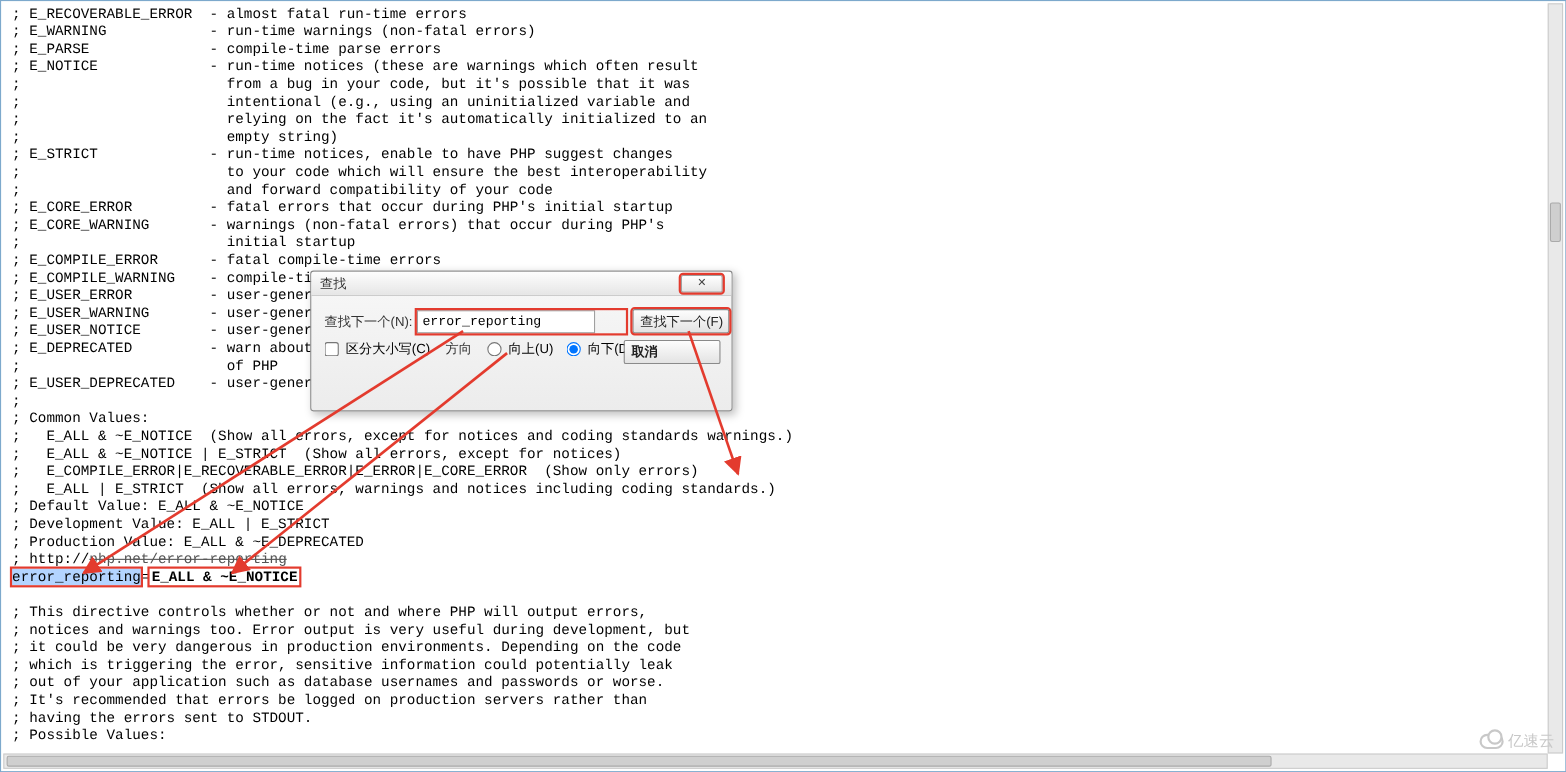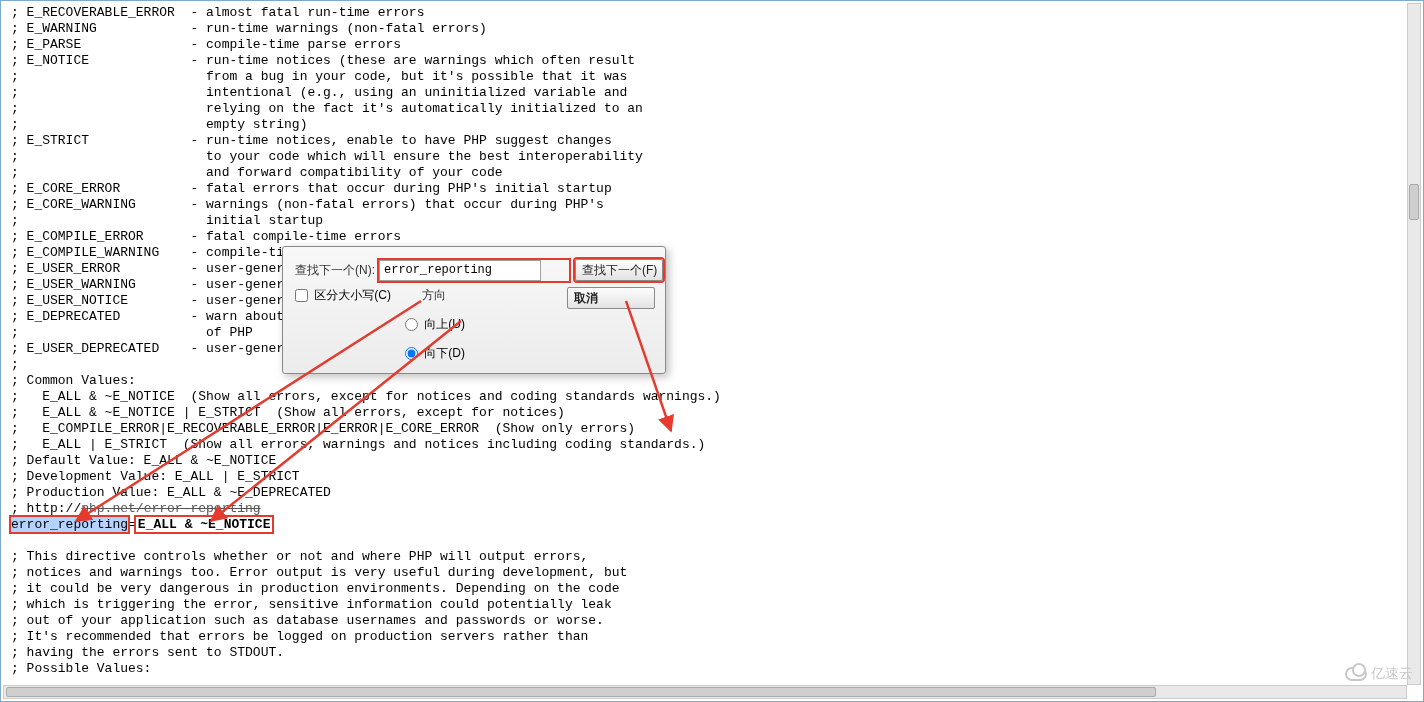--- a/index.html
+++ b/index.html
@@ -96,21 +96,21 @@
   }
   .input-wrap { outline: 2px solid #e33b2e; outline-offset: 0; display:inline-block; }
   .dlg-btn {
     height: 22px; border: 1px solid #8a8a8a; border-radius: 2px;
     background: linear-gradient(#fdfdfd,#e3e3e3);
     font-size: 12px; color: #222; padding: 0 6px; white-space: nowrap;
     display: flex; align-items: center; justify-content: flex-start;
   }
   .btn-next { outline: 2px solid #e33b2e; outline-offset: 0; }
   .dlg-row2 { grid-column: 1 / span 3; display: flex; gap: 14px; }
-  .dlg-dir { display: flex; align-items: center; gap: 12px; flex-direction: column; }
+  .dlg-dir { display: flex; align-items: center; gap: 12px; }
   .dlg-dir .grp { font-size: 12px; color: #333; margin-right: 2px; }
   .radio, .check {
     width: 13px; height: 13px; vertical-align: middle; margin-right: 3px;
   }
   .dlg-btn.cancel { position: absolute; right: 10px; top: 40px; width: 88px; font-weight: bold; }
 
   
   .arrows { position: absolute; left: 0; top: 0; width: 1424px; height: 702px; pointer-events: none; }
 
   
@@ -136,20 +136,26 @@
   <div class="editor" id="editor"><span class="line">; E_RECOVERABLE_ERROR  - almost fatal run-time errors</span><span class="line">; E_WARNING            - run-time warnings (non-fatal errors)</span><span class="line">; E_PARSE              - compile-time parse errors</span><span class="line">; E_NOTICE             - run-time notices (these are warnings which often result</span><span class="line">;                        from a bug in your code, but it's possible that it was</span><span class="line">;                        intentional (e.g., using an uninitialized variable and</span><span class="line">;                        relying on the fact it's automatically initialized to an</span><span class="line">;                        empty string)</span><span class="line">; E_STRICT             - run-time notices, enable to have PHP suggest changes</span><span class="line">;                        to your code which will ensure the best interoperability</span><span class="line">;                        and forward compatibility of your code</span><span class="line">; E_CORE_ERROR         - fatal errors that occur during PHP's initial startup</span><span class="line">; E_CORE_WARNING       - warnings (non-fatal errors) that occur during PHP's</span><span class="line">;                        initial startup</span><span class="line">; E_COMPILE_ERROR      - fatal compile-time errors</span><span class="line">; E_COMPILE_WARNING    - compile-time</span><span class="line">; E_USER_ERROR         - user-generat</span><span class="line">; E_USER_WARNING       - user-generat</span><span class="line">; E_USER_NOTICE        - user-generat</span><span class="line">; E_DEPRECATED         - warn about c</span><span class="line">;                        of PHP</span><span class="line">; E_USER_DEPRECATED    - user-generat</span><span class="line">;</span><span class="line">; Common Values:</span><span class="line">;   E_ALL &amp; ~E_NOTICE  (Show all errors, except for notices and coding standards warnings.)</span><span class="line">;   E_ALL &amp; ~E_NOTICE | E_STRICT  (Show all errors, except for notices)</span><span class="line">;   E_COMPILE_ERROR|E_RECOVERABLE_ERROR|E_ERROR|E_CORE_ERROR  (Show only errors)</span><span class="line">;   E_ALL | E_STRICT  (Show all errors, warnings and notices including coding standards.)</span><span class="line">; Default Value: E_ALL &amp; ~E_NOTICE</span><span class="line">; Development Value: E_ALL | E_STRICT</span><span class="line">; Production Value: E_ALL &amp; ~E_DEPRECATED</span><span class="line"><span>; </span><span>http://</span><span class="strike">php.net/error-reporting</span></span><span class="line"><span class="hl-selected">error_reporting</span><span>=</span><span class="hl-box">E_ALL &amp; ~E_NOTICE</span></span><span class="line"></span><span class="line">; This directive controls whether or not and where PHP will output errors,</span><span class="line">; notices and warnings too. Error output is very useful during development, but</span><span class="line">; it could be very dangerous in production environments. Depending on the code</span><span class="line">; which is triggering the error, sensitive information could potentially leak</span><span class="line">; out of your application such as database usernames and passwords or worse.</span><span class="line">; It's recommended that errors be logged on production servers rather than</span><span class="line">; having the errors sent to STDOUT.</span><span class="line">; Possible Values:</span></div>
 
   <div class="vscroll">
     <div class="thumb"></div>
   </div>
   <div class="hscroll">
     <div class="thumb"></div>
   </div>
 
   <div class="dialog">
+    <div class="dlg-title">
+      <span class="dlg-title-text">查找</span>
+      <span class="dlg-close">
+        <span>✕</span>
+      </span>
+    </div>
     <div class="dlg-body">
       <span class="dlg-label">查找下一个(N):</span>
       <span class="input-wrap">
         <input class="dlg-input" type="text" value="error_reporting" style="">
       </span>
       <button class="dlg-btn btn-next">
         <span>查找下一个(F)</span>
       </button>
 
       <button class="dlg-btn cancel">

